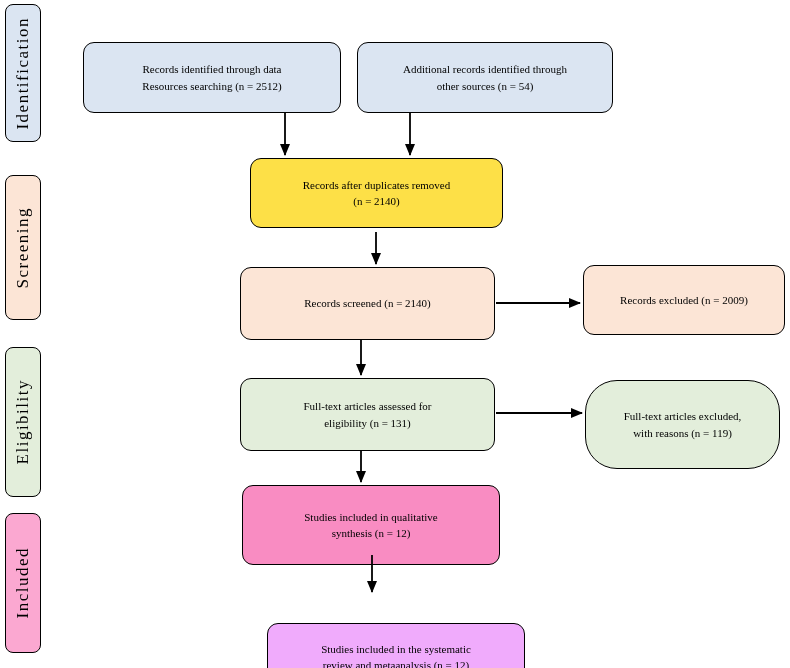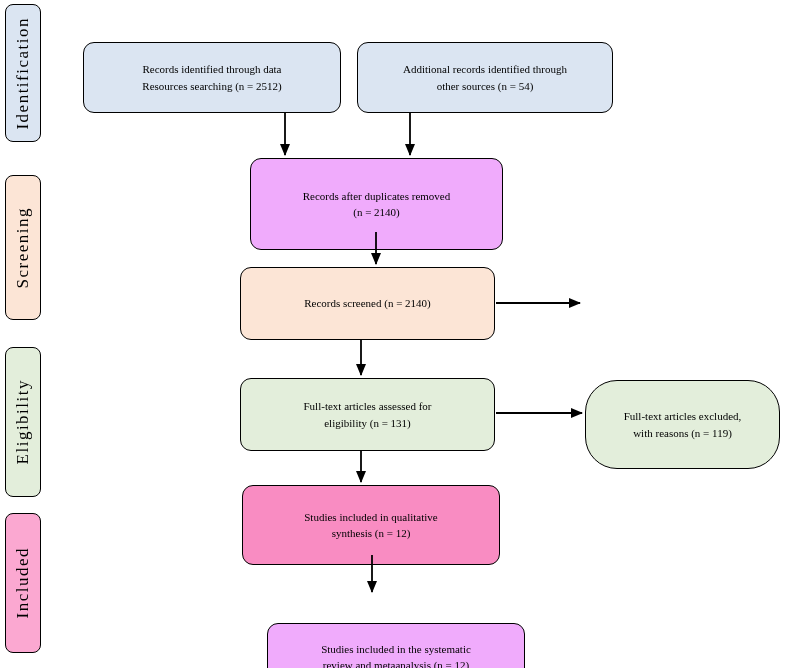--- a/index.html
+++ b/index.html
@@ -67,25 +67,26 @@
   <div class="phase-box" style="left: 5px; top: 513px; width: 36px; height: 140px; background-color: rgb(251, 168, 209);">
     <span class="vtext">Included</span>
   </div>
 
   <div class="flow-box" style="left: 83px; top: 42px; width: 258px; height: 71px; background-color: rgb(219, 229, 242);">Records identified through data
 Resources searching (n = 2512)</div>
 
   <div class="flow-box" style="left: 357px; top: 42px; width: 256px; height: 71px; background-color: rgb(219, 229, 242);">Additional records identified through
 other sources (n = 54)</div>
 
-  <div class="flow-box" style="left: 250px; top: 158px; width: 253px; height: 92px; background-color: #f0abfc; font-family: Liberation Serif, serif;">Records after duplicates removed
+  <div class="flow-box" style="left: 250px; top: 158px; width: 253px; height: 70px; background-color: #fde047; font-family: Liberation Serif, serif;">Records after duplicates removed
 (n = 2140)</div>
 
   <div class="flow-box" style="left: 240px; top: 267px; width: 255px; height: 73px; background-color: rgb(252, 229, 214);">Records screened (n = 2140)</div>
 
+  <div class="flow-box" style="left: 583px; top: 265px; width: 202px; height: 70px; background-color: rgb(252, 229, 214);">Records excluded (n = 2009)</div>
 
   <div class="flow-box" style="left: 240px; top: 378px; width: 255px; height: 73px; background-color: rgb(227, 238, 219);">Full-text articles assessed for
 eligibility (n = 131)</div>
 
   <div class="flow-box" style="left: 585px; top: 380px; width: 195px; height: 89px; background-color: rgb(227, 238, 219); border-radius: 32px;">Full-text articles excluded,
 with reasons (n = 119)</div>
 
   <div class="flow-box" style="left: 242px; top: 485px; width: 258px; height: 80px; background-color: rgb(249, 140, 194);">Studies included in qualitative
 synthesis (n = 12)</div>
 

